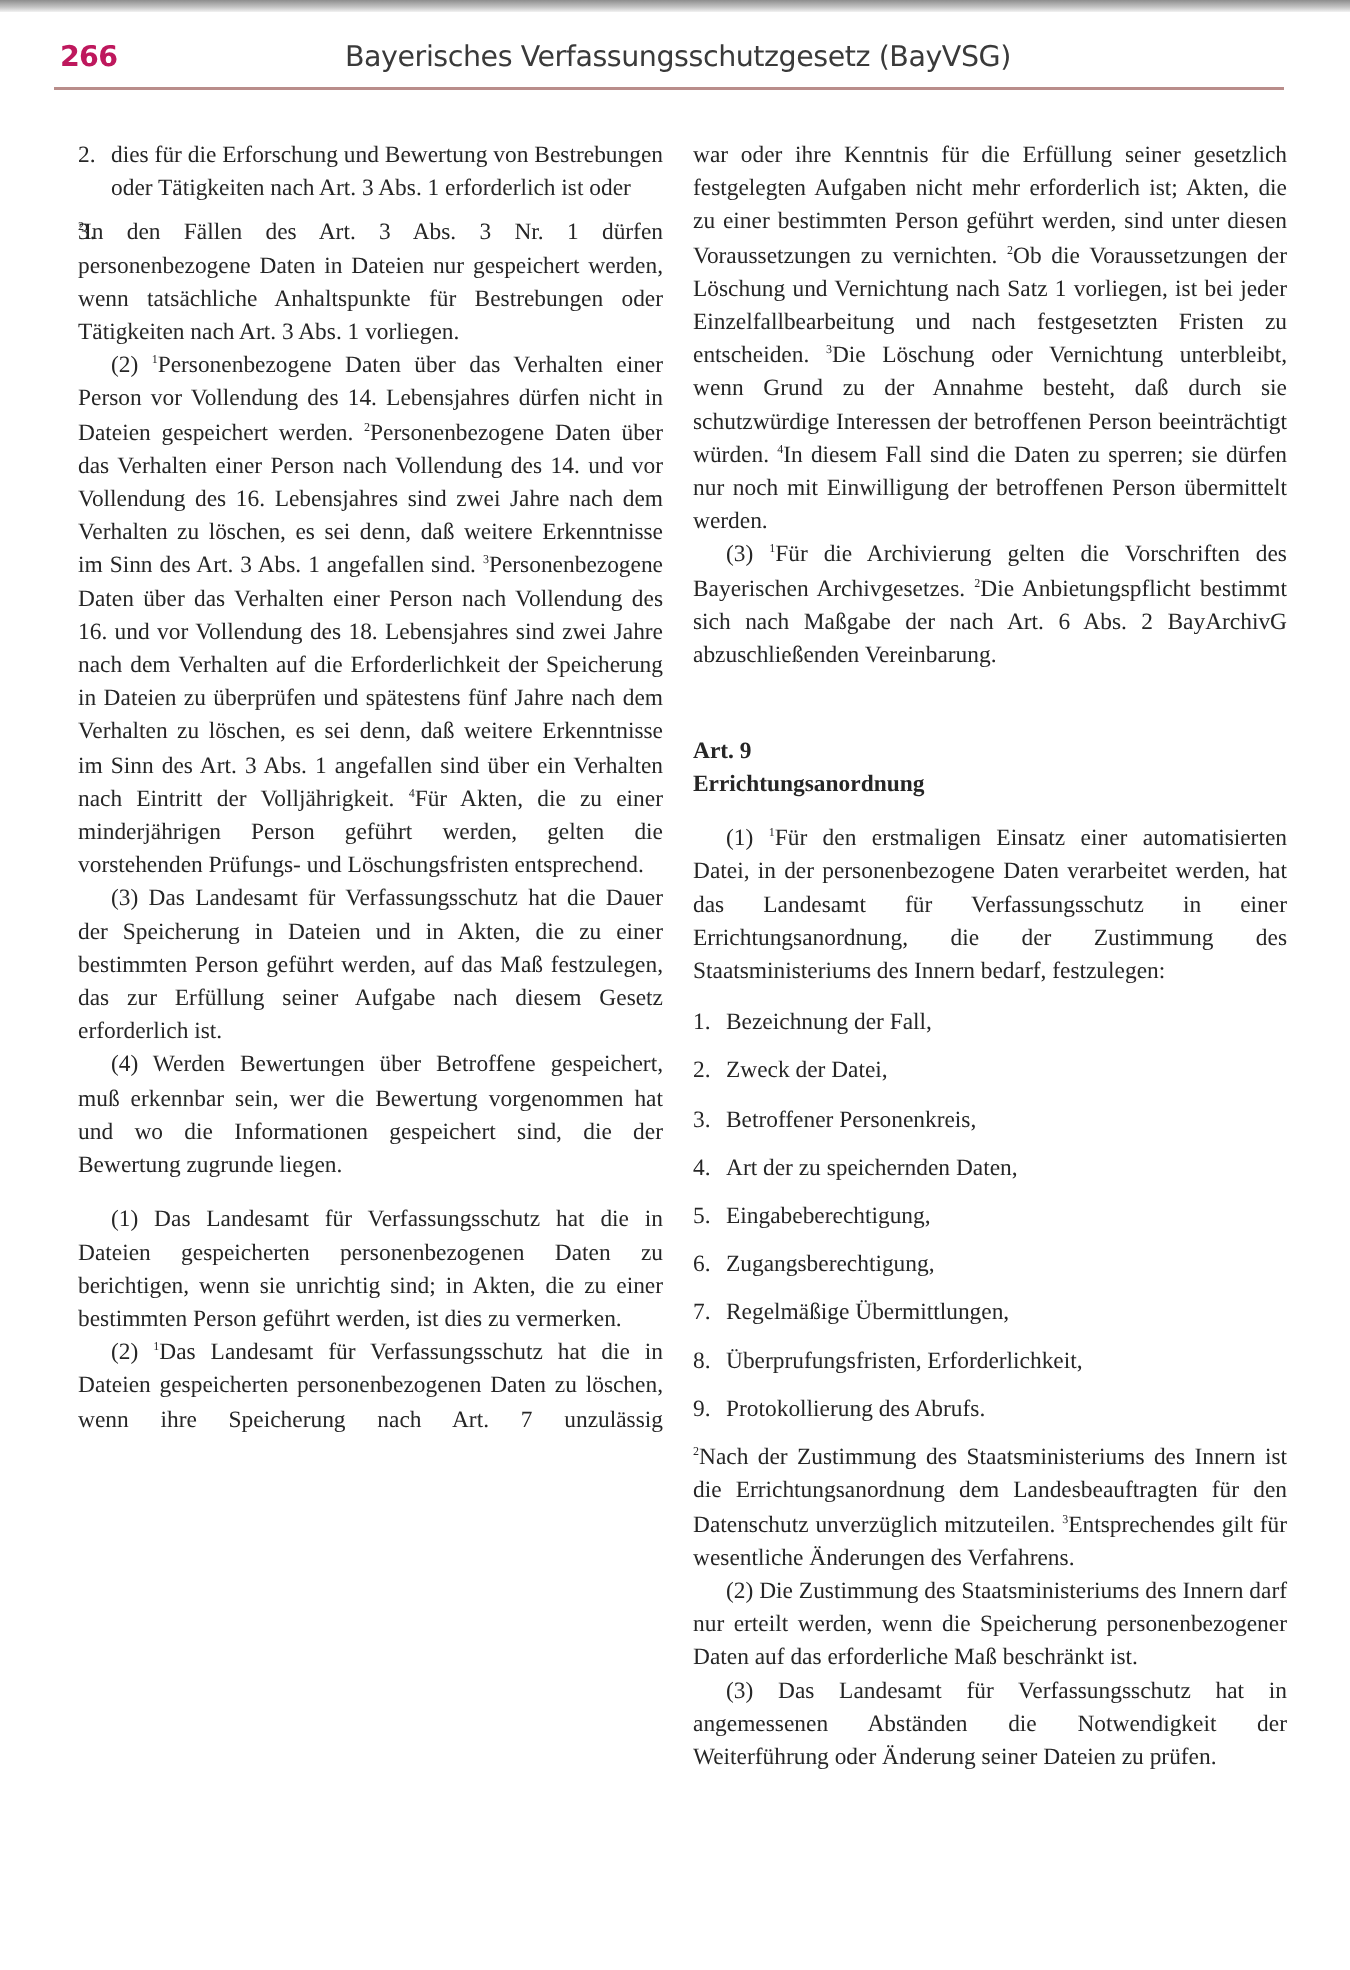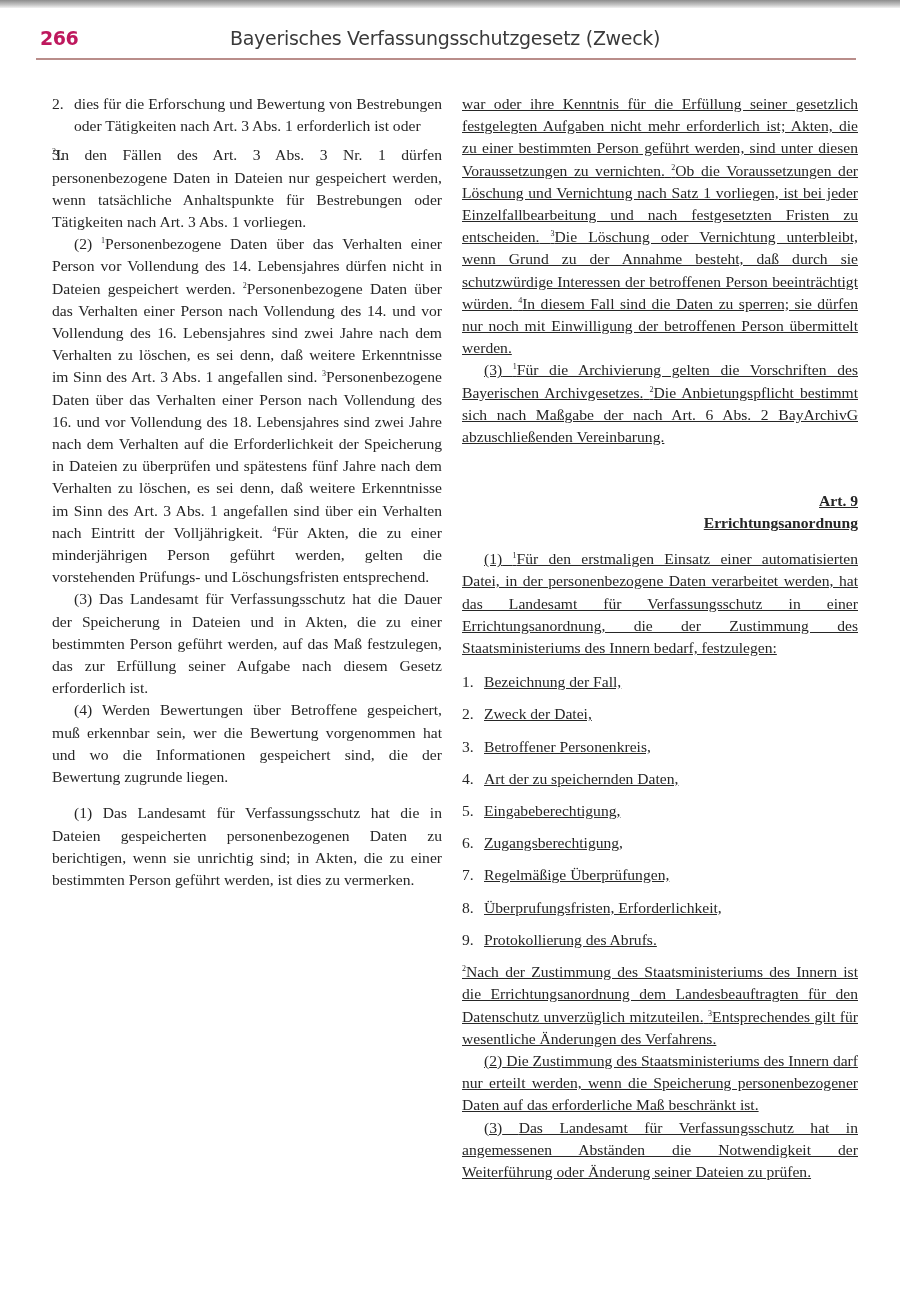--- a/index.html
+++ b/index.html
@@ -30,44 +30,44 @@
   .header-rule {
     position: absolute; left: 0; top: 36px; width: 820px; height: 2px;
     background: #b98d8a;
   }
   .col {
     position: absolute; top: 93px; width: 390px;
     font-size: 15.6px; line-height: 22.2px;
     text-align: justify; hyphens: manual;
   }
   .col.left { left: 52px; }
-  .col.right { left: 462px; width: 396px; text-decoration: underline; }
+  .col.right { left: 462px; width: 396px; }
   p { margin: 0; }
   .para { text-indent: 22px; }
   .gap-s { margin-top: 5px; }
   .gap-m { margin-top: 14px; }
   .gap-l { }
   .list { margin: 0; padding: 0; list-style: none; }
   .list li { position: relative; padding-left: 22px; }
   .list li .num { position: absolute; left: 0; top: 0; }
   .list.tight li { margin-bottom: 7px; text-align: left; }
   .list.loose li { margin-bottom: 10px; }
   sup { font-size: 8px; vertical-align: 6px; line-height: 0; }
   .art-heading {
-    text-align: right; font-weight: bold; font-size: 15.6px; line-height: 22px;
+    text-align: left; font-weight: bold; font-size: 15.6px; line-height: 22px;
   }
 </style>
 </head>
 <body>
 
 <div class="scan-top"></div>
 
 <div class="header">
   <span class="page-number">266</span>
-  <span class="running-title">Bayerisches Verfassungsschutzgesetz (Zweck)</span>
+  <span class="running-title">Bayerisches Verfassungsschutzgesetz (BayVSG)</span>
   <div class="header-rule"></div>
 </div>
 
 <div class="col left">
   <ul class="list tight">
     <li style="text-align:justify">
       <span class="num">2.</span>
       <span>dies für die Erforschung und Bewertung von Bestrebungen oder Tätigkeiten nach Art. 3 Abs. 1 erforderlich ist oder</span>
     </li>
     <li style="text-align:justify">
@@ -93,20 +93,24 @@
     <span>(4)</span>
     <span>Werden Bewertungen über Betroffene gespeichert, muß erkennbar sein, wer die Bewertung vorgenommen hat und wo die Informationen gespeichert sind, die der Bewertung zugrunde liegen.</span>
   </p>
 
 
   <p class="para gap-m">
     <span>(1)</span>
     <span>Das Landesamt für Verfassungsschutz hat die in Dateien gespeicherten personenbezogenen Daten zu berichtigen, wenn sie unrichtig sind; in Akten, die zu einer bestimmten Person geführt werden, ist dies zu vermerken.</span>
   </p>
 
+  <p class="para gap-l" style="text-align-last:justify">
+    <span>(2)</span>
+    <sup>1</sup><span>Das Landesamt für Verfassungsschutz hat die in Dateien gespeicherten personenbezogenen Daten zu löschen, wenn ihre Speicherung nach Art. 7 unzulässig</span>
+  </p>
 </div>
 
 <div class="col right">
   <p>
     <span>war oder ihre Kenntnis für die Erfüllung seiner gesetzlich festgelegten Aufgaben nicht mehr erforderlich ist; Akten, die zu einer bestimmten Person geführt werden, sind unter diesen Voraussetzungen zu vernichten.</span>
     <sup>2</sup><span>Ob die Voraussetzungen der Löschung und Vernichtung nach Satz 1 vorliegen, ist bei jeder Einzelfallbearbeitung und nach festgesetzten Fristen zu entscheiden.</span>
     <sup>3</sup><span>Die Löschung oder Vernichtung unterbleibt, wenn Grund zu der Annahme besteht, daß durch sie schutzwürdige Interessen der betroffenen Person beeinträchtigt würden.</span>
     <sup>4</sup><span>In diesem Fall sind die Daten zu sperren; sie dürfen nur noch mit Einwilligung der betroffenen Person übermittelt werden.</span>
   </p>
 
@@ -126,21 +130,21 @@
     <sup>1</sup><span>Für den erstmaligen Einsatz einer automatisierten Datei, in der personenbezogene Daten verarbeitet werden, hat das Landesamt für Verfassungsschutz in einer Errichtungsanordnung, die der Zustimmung des Staatsministeriums des Innern bedarf, festzulegen:</span>
   </p>
 
   <ul class="list loose" style="margin-top:12px">
     <li><span class="num">1.</span><span>Bezeichnung der Fall,</span></li>
     <li><span class="num">2.</span><span>Zweck der Datei,</span></li>
     <li><span class="num">3.</span><span>Betroffener Personenkreis,</span></li>
     <li><span class="num">4.</span><span>Art der zu speichernden Daten,</span></li>
     <li><span class="num">5.</span><span>Eingabeberechtigung,</span></li>
     <li><span class="num">6.</span><span>Zugangsberechtigung,</span></li>
-    <li><span class="num">7.</span><span>Regelmäßige Überprüfungen,</span></li>
+    <li><span class="num">7.</span><span>Regelmäßige Übermittlungen,</span></li>
     <li><span class="num">8.</span><span>Überprufungsfristen, Erforderlichkeit,</span></li>
     <li><span class="num">9.</span><span>Protokollierung des Abrufs.</span></li>
   </ul>
 
   <p class="gap-s">
     <sup>2</sup><span>Nach der Zustimmung des Staatsministeriums des Innern ist die Errichtungsanordnung dem Landesbeauftragten für den Datenschutz unverzüglich mitzuteilen.</span>
     <sup>3</sup><span>Entsprechendes gilt für wesentliche Änderungen des Verfahrens.</span>
   </p>
 
   <p class="para gap-l">

